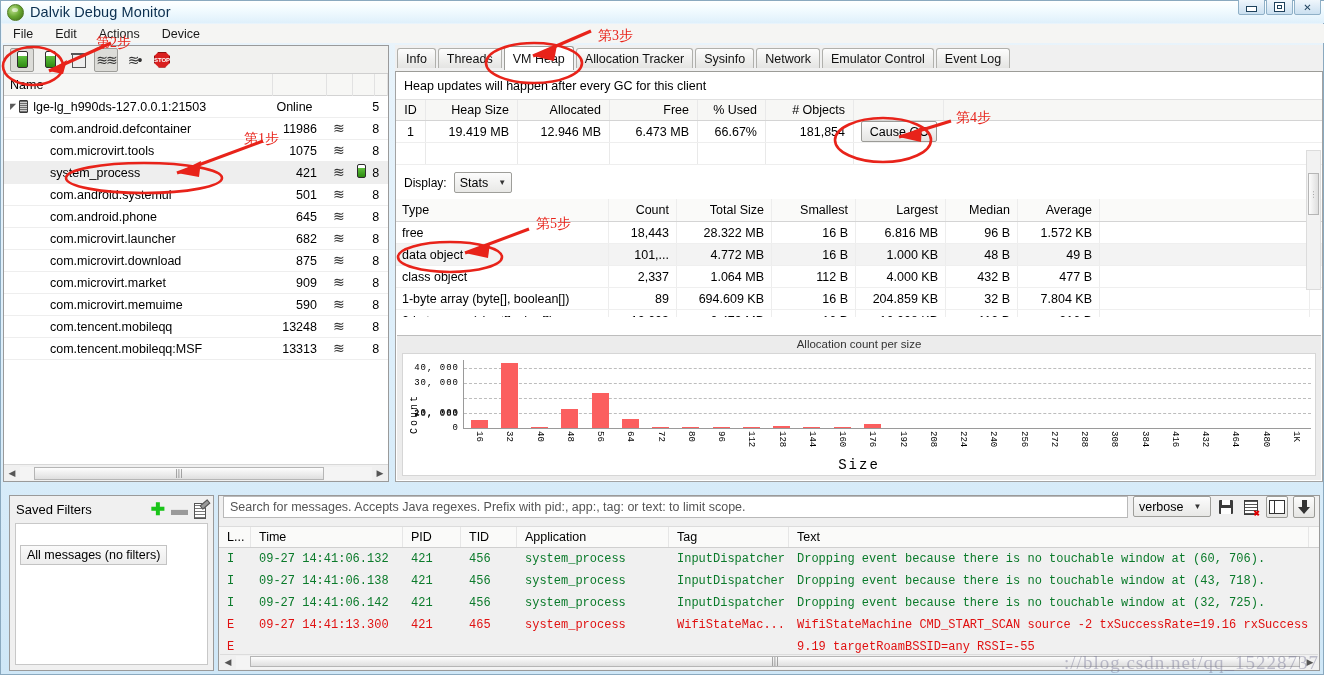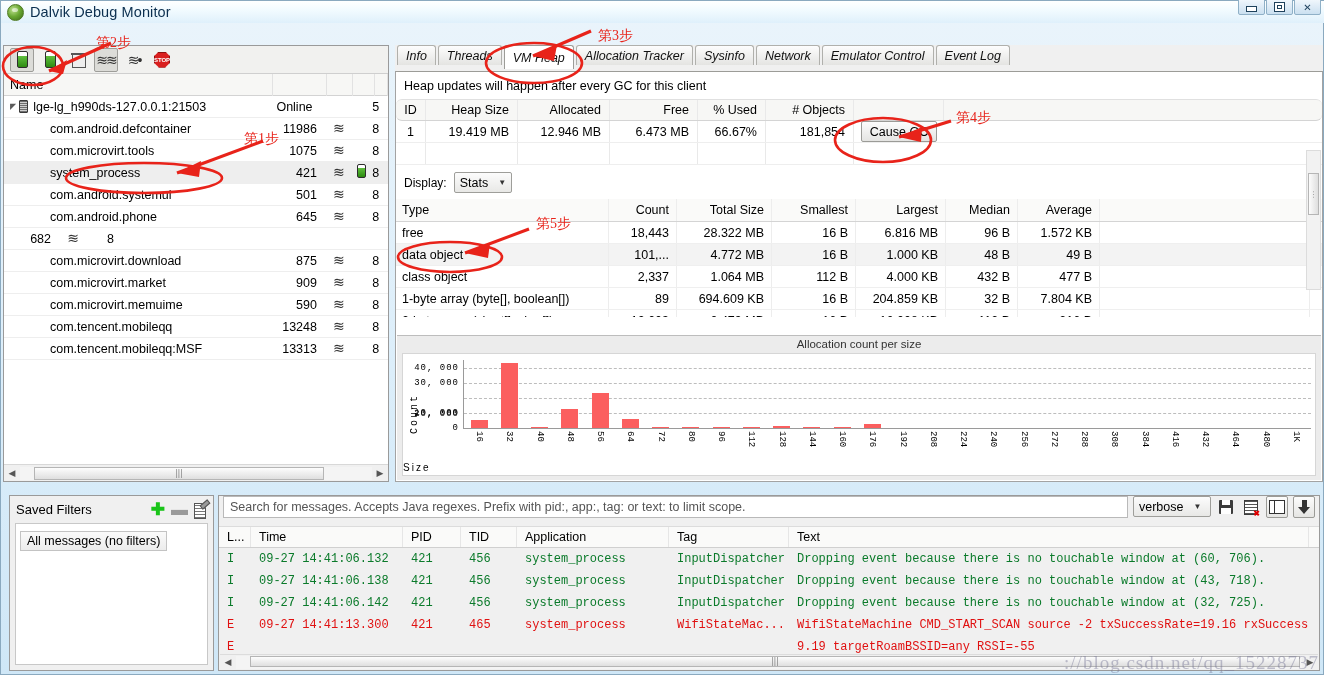--- a/index.html
+++ b/index.html
@@ -119,39 +119,39 @@
   .sb-track{flex:1;height:13px;background:#f4f4f4;position:relative;}
   .sb-thumb{position:absolute;left:14px;top:0;width:290px;height:13px;
     background:linear-gradient(180deg,#fdfdfd,#dfdfdf);border:1px solid #b5b5b5;
     display:flex;align-items:center;justify-content:center;color:#888;font-size:9px;}
 
   
   #right-panel {
     position:absolute; left:394px; top:44px; width:928px; height:437px;
     background:#f0f0f0;
   }
-  #tabs { display:flex; align-items:flex-start; height:26px; padding-left:2px;font-style:italic; }
+  #tabs { display:flex; align-items:center; height:26px; padding-left:2px; }
   .tab {
     height:20px; padding:0 8px; margin-right:2px;
     background:linear-gradient(180deg,#fdfdfd,#e4e4e2);
     border:1px solid #b0b0ac; border-bottom:none;
     border-radius:3px 3px 0 0;
     display:flex; align-items:center; font-size:12.5px; color:#111;
   }
   .tab.active {
     background:#fff; height:24px; border-color:#9c9c98; font-weight:normal;
   }
   #heap-body {
     position:absolute; left:0; top:26px; width:928px; height:411px;
     background:#fff; border:1px solid #a3a3a3; border-top:1px solid #9c9c98;
   }
   #heap-msg { padding:7px 8px 6px 8px; font-size:12.5px; }
   #heap-table { }
   .ht-head { display:flex; height:22px; background:#f7f7f5; border-top:1px solid #e0e0e0;
-             border-bottom:1px solid #d4d4d4; font-size:12.5px; align-items:flex-start;border-radius:6px; }
+             border-bottom:1px solid #d4d4d4; font-size:12.5px; align-items:flex-start; }
   .ht-row  { display:flex; height:22px; align-items:center; font-size:12.5px; border-bottom:1px solid #eee;}
   .ht-row.empty { border-bottom:1px solid #eee; }
   .hc { border-right:1px solid #e9e9e9; height:100%; display:flex; align-items:center; }
   .hc.r { justify-content:flex-end; padding-right:8px; }
   .hc.c { justify-content:center; }
   #display-row { display:flex; align-items:center; gap:7px; padding:7px 0 6px 8px; }
   .combo {
     height:21px; min-width:58px; background:linear-gradient(180deg,#fcfcfc,#e8e8e6);
     border:1px solid #9e9e9a; border-radius:2px; display:flex; align-items:center;
     padding:0 5px; font-size:12.5px; gap:10px;
@@ -186,22 +186,22 @@
           border-left:1px solid #9a9a9a; border-bottom:1px solid #9a9a9a; }
   .gridline { position:absolute; left:0; right:0; border-top:1px dashed #bdbdbd; }
   .bar { position:absolute; bottom:0; background:#fb5f5f; }
   .ytick { position:absolute; right:100%; transform:translateY(-50%); margin-right:5px;
            font-family:"Liberation Mono", monospace; font-size:9px; white-space:nowrap; letter-spacing:1px;}
   .xtick { position:absolute; top:100%; margin-top:3px;
            font-family:"Liberation Mono", monospace; font-size:9px;
            writing-mode:vertical-rl; transform:translateX(-50%) ; letter-spacing:0px;}
   #ylabel { position:absolute; left:6px; top:40px; font-family:"Liberation Mono", monospace;
             font-size:10px; writing-mode:vertical-rl; transform:rotate(180deg); letter-spacing:2px;}
-  #xlabel { position:absolute; left:0; right:0; bottom:2px; text-align:left;
-            font-family:Liberation Sans, sans-serif; font-size:10px; letter-spacing:2px;}
+  #xlabel { position:absolute; left:0; right:0; bottom:2px; text-align:center;
+            font-family:Liberation Mono, monospace; font-size:14px; letter-spacing:2px;}
 
   
   #heap-vscroll { position:absolute; right:1px; top:78px; width:15px; height:140px;
     background:#f2f2f2; border:1px solid #dcdcdc;}
   #heap-vthumb { position:absolute; left:1px; top:22px; width:11px; height:42px;
     background:linear-gradient(90deg,#fcfcfc,#dedede); border:1px solid #b5b5b5;
     display:flex;align-items:center;justify-content:center;color:#999;font-size:8px;}
 
   
   #filters-panel {
@@ -211,21 +211,21 @@
   #filters-head { height:27px; display:flex; align-items:center; padding:0 6px; gap:6px; }
   #filters-head .ft { font-size:13px; flex:1; }
   .plus-ico { color:#19c419; font-size:17px; font-weight:bold; line-height:14px; }
   .minus-ico { color:#9a9a9a; font-size:17px; font-weight:bold; line-height:14px; }
   .edit-ico { width:13px;height:14px; position:relative; }
   .edit-ico:before{content:"";position:absolute;left:0;top:0;width:10px;height:14px;
     background:#fff;border:1px solid #555;
     background-image:repeating-linear-gradient(0deg,#777 0 1px,#fff 1px 3px);}
   .edit-ico:after{content:"";position:absolute;left:6px;top:-1px;width:8px;height:3px;
     background:#9a9a9a;transform:rotate(-40deg);border:1px solid #555;}
-  #filters-list { position:absolute; left:5px; top:27px; right:5px; bottom:5px; background:#fff; border:1px solid #c8c8c8; padding-top:6px;}
+  #filters-list { position:absolute; left:5px; top:27px; right:5px; bottom:5px; background:#fff; border:1px solid #c8c8c8; padding-top:20px;}
   #filter-item {
     margin:1px 4px; height:20px; display:flex; align-items:center; padding:0 6px;
     background:linear-gradient(180deg,#fafafa,#ececec); border:1px solid #c3c3c3;
     font-size:12.5px; width:fit-content;
   }
   #log-panel {
     position:absolute; left:217px; top:494px; width:1102px; height:176px;
     background:#f0f0f0; border:1px solid #9a9a9a;
   }
   #log-toolbar { height:30px; display:flex; align-items:flex-start; padding:0 4px; gap:5px; }
@@ -282,20 +282,26 @@
         </div>
       <div class="win-btn">
           <div class="maxsq"></div>
         </div>
       <div class="win-btn">
           <span class="g">✕</span>
         </div>
     </div>
   </div>
 
+  <div id="menubar">
+    <div class="menu-item">File</div>
+    <div class="menu-item">Edit</div>
+    <div class="menu-item">Actions</div>
+    <div class="menu-item">Device</div>
+  </div>
 
   <div id="left-panel">
     <div id="dev-toolbar">
       <div class="tb-btn pressed">
           <div class="heap-ico"></div>
         </div>
       <div class="tb-btn">
           <div class="heap-ico"></div>
         </div>
       <div class="tb-btn">
@@ -362,20 +368,21 @@
             <div class="c-port">8</div>
           </div>
           <div class="dev-row">
             <div class="c-name indent">com.android.phone</div>
             <div class="c-pid">645</div>
             <div class="c-ico1"><span class="thread-ico">≋</span></div>
             <div class="c-ico2"></div>
             <div class="c-port">8</div>
           </div>
           <div class="dev-row">
+            <div class="c-name indent">com.microvirt.launcher</div>
             <div class="c-pid">682</div>
             <div class="c-ico1"><span class="thread-ico">≋</span></div>
             <div class="c-ico2"></div>
             <div class="c-port">8</div>
           </div>
           <div class="dev-row">
             <div class="c-name indent">com.microvirt.download</div>
             <div class="c-pid">875</div>
             <div class="c-ico1"><span class="thread-ico">≋</span></div>
             <div class="c-ico2"></div>

